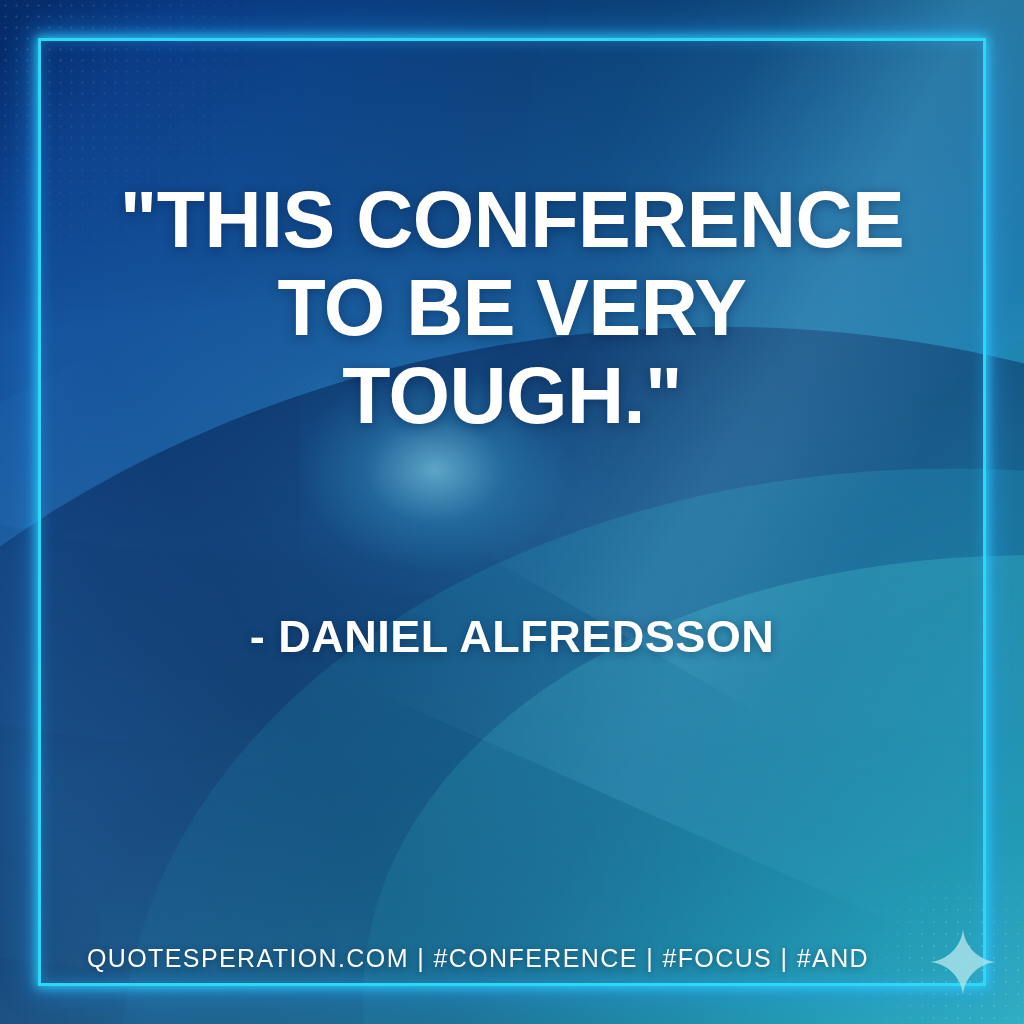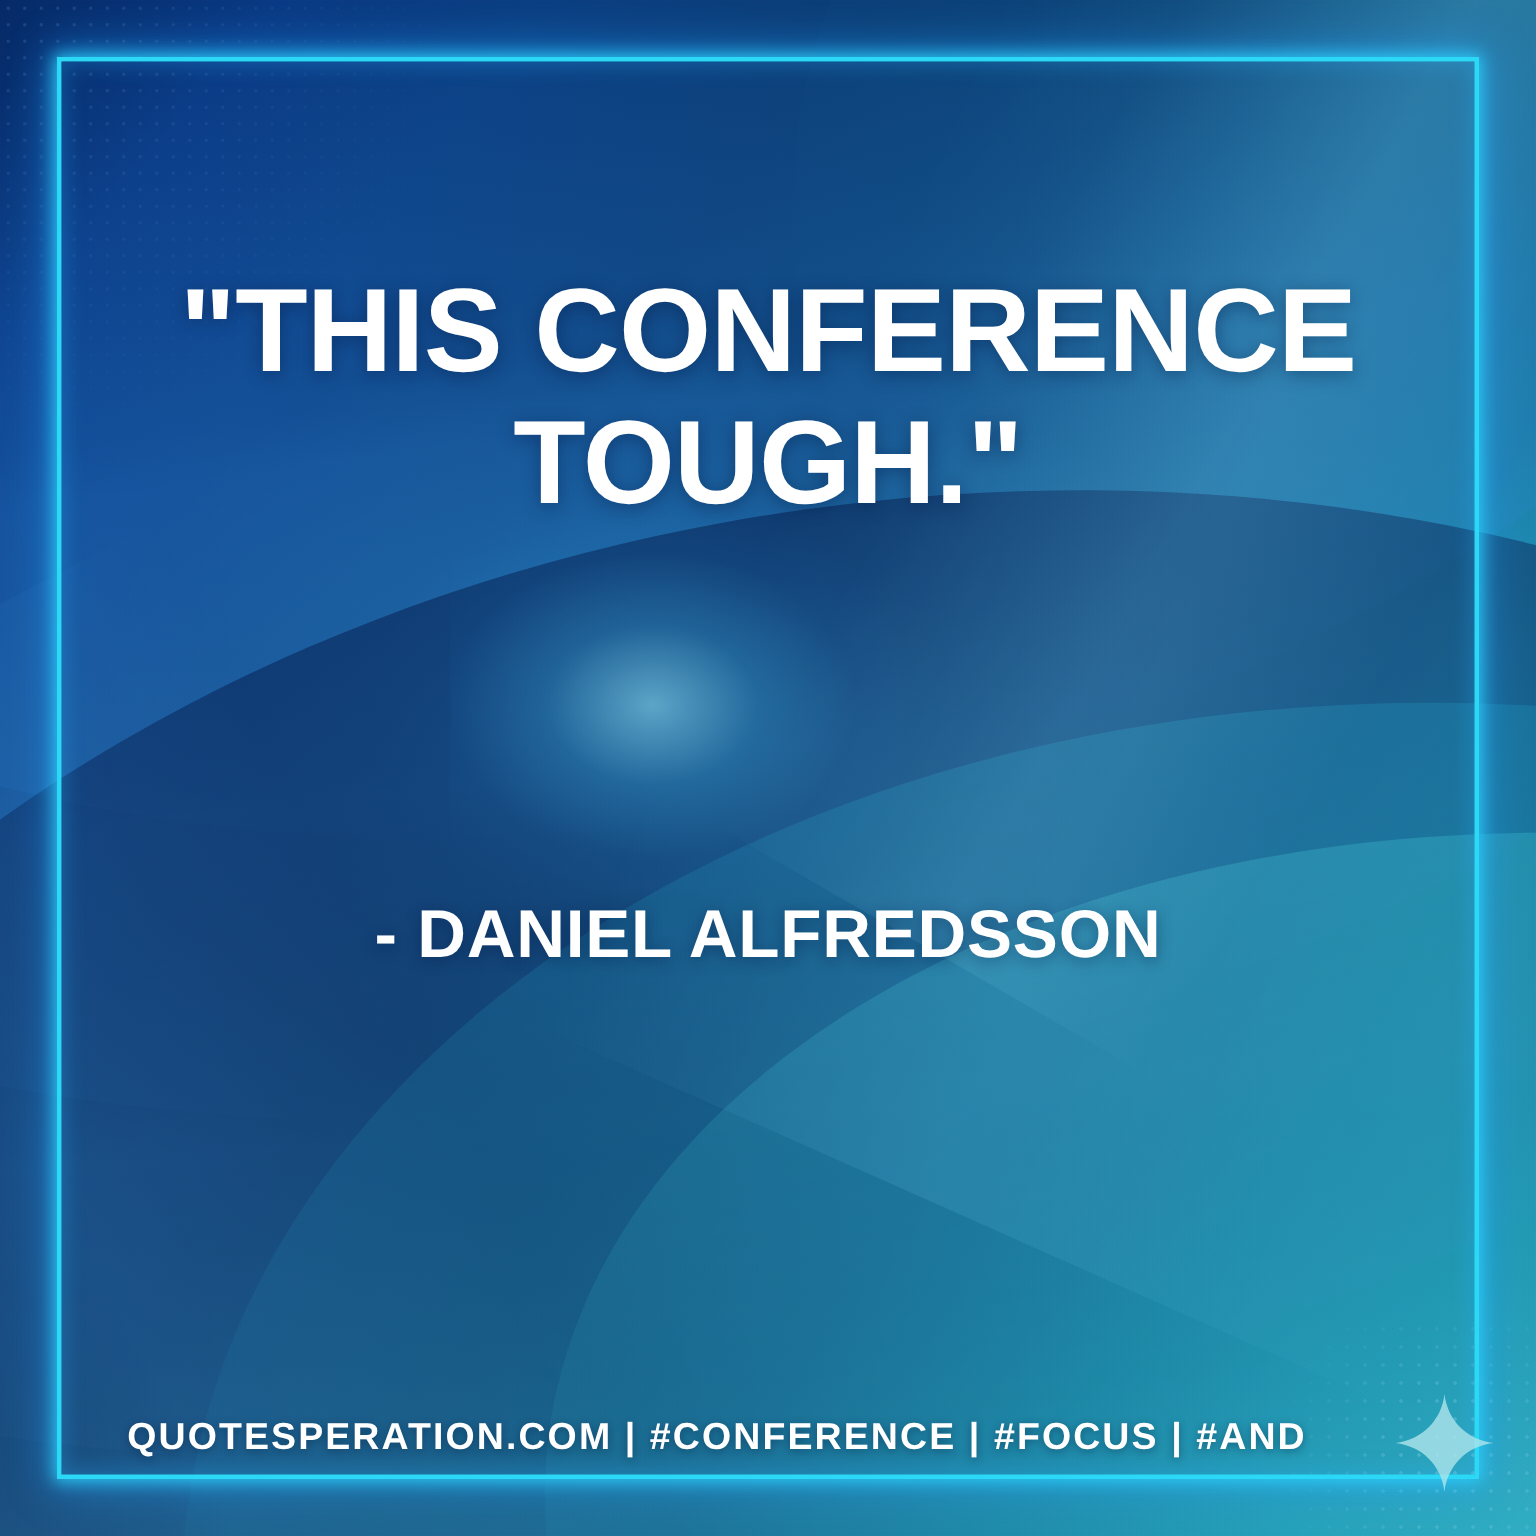--- a/index.html
+++ b/index.html
@@ -170,37 +170,37 @@
     font-size: 79px;
     line-height: 1.115;
     text-align: center;
     letter-spacing: -0.5px;
     text-shadow: 0 2px 12px rgba(0,20,60,0.40);
   }
   .author {
     position: absolute;
     left: 92px; right: 92px;
     top: 596px;
-    margin: 2px;
+    margin: 16px;
     color: #ffffff;
     font-weight: 700;
     font-size: 45px;
     line-height: 1.1;
     letter-spacing: 0.5px;
     text-align: center;
     text-shadow: 0 2px 10px rgba(0,20,60,0.40);
   }
   .footer {
     position: absolute;
     left: 60px;
     right: 60px;
     top: 943px;
     margin: 0;
     color: #ffffff;
-    font-weight: 700;
+    font-weight: 400;
     font-size: 25px;
     line-height: 1.2;
     letter-spacing: 1.4px;
     text-align: center;
     text-shadow: 0 1px 6px rgba(0,30,60,0.45);
     padding-right: 68px;
     box-sizing: border-box;
   }
 
   
@@ -233,20 +233,21 @@
     <div class="dots"></div>
     <div class="dots2"></div>
   </div>
 
   <div class="frame"></div>
 
   <div class="content">
 
     <div class="quote-block">
       <p class="quote-text">"THIS CONFERENCE</p>
+      <p class="quote-text">TO BE VERY</p>
       <p class="quote-text">TOUGH."</p>
     </div>
 
     <p class="author">- DANIEL ALFREDSSON</p>
 
     <p class="footer">QUOTESPERATION.COM | #CONFERENCE | #FOCUS | #AND</p>
   </div>
 
   <div class="sparkle">
     <svg viewBox="0 0 100 100" width="68" height="68" aria-hidden="true">

